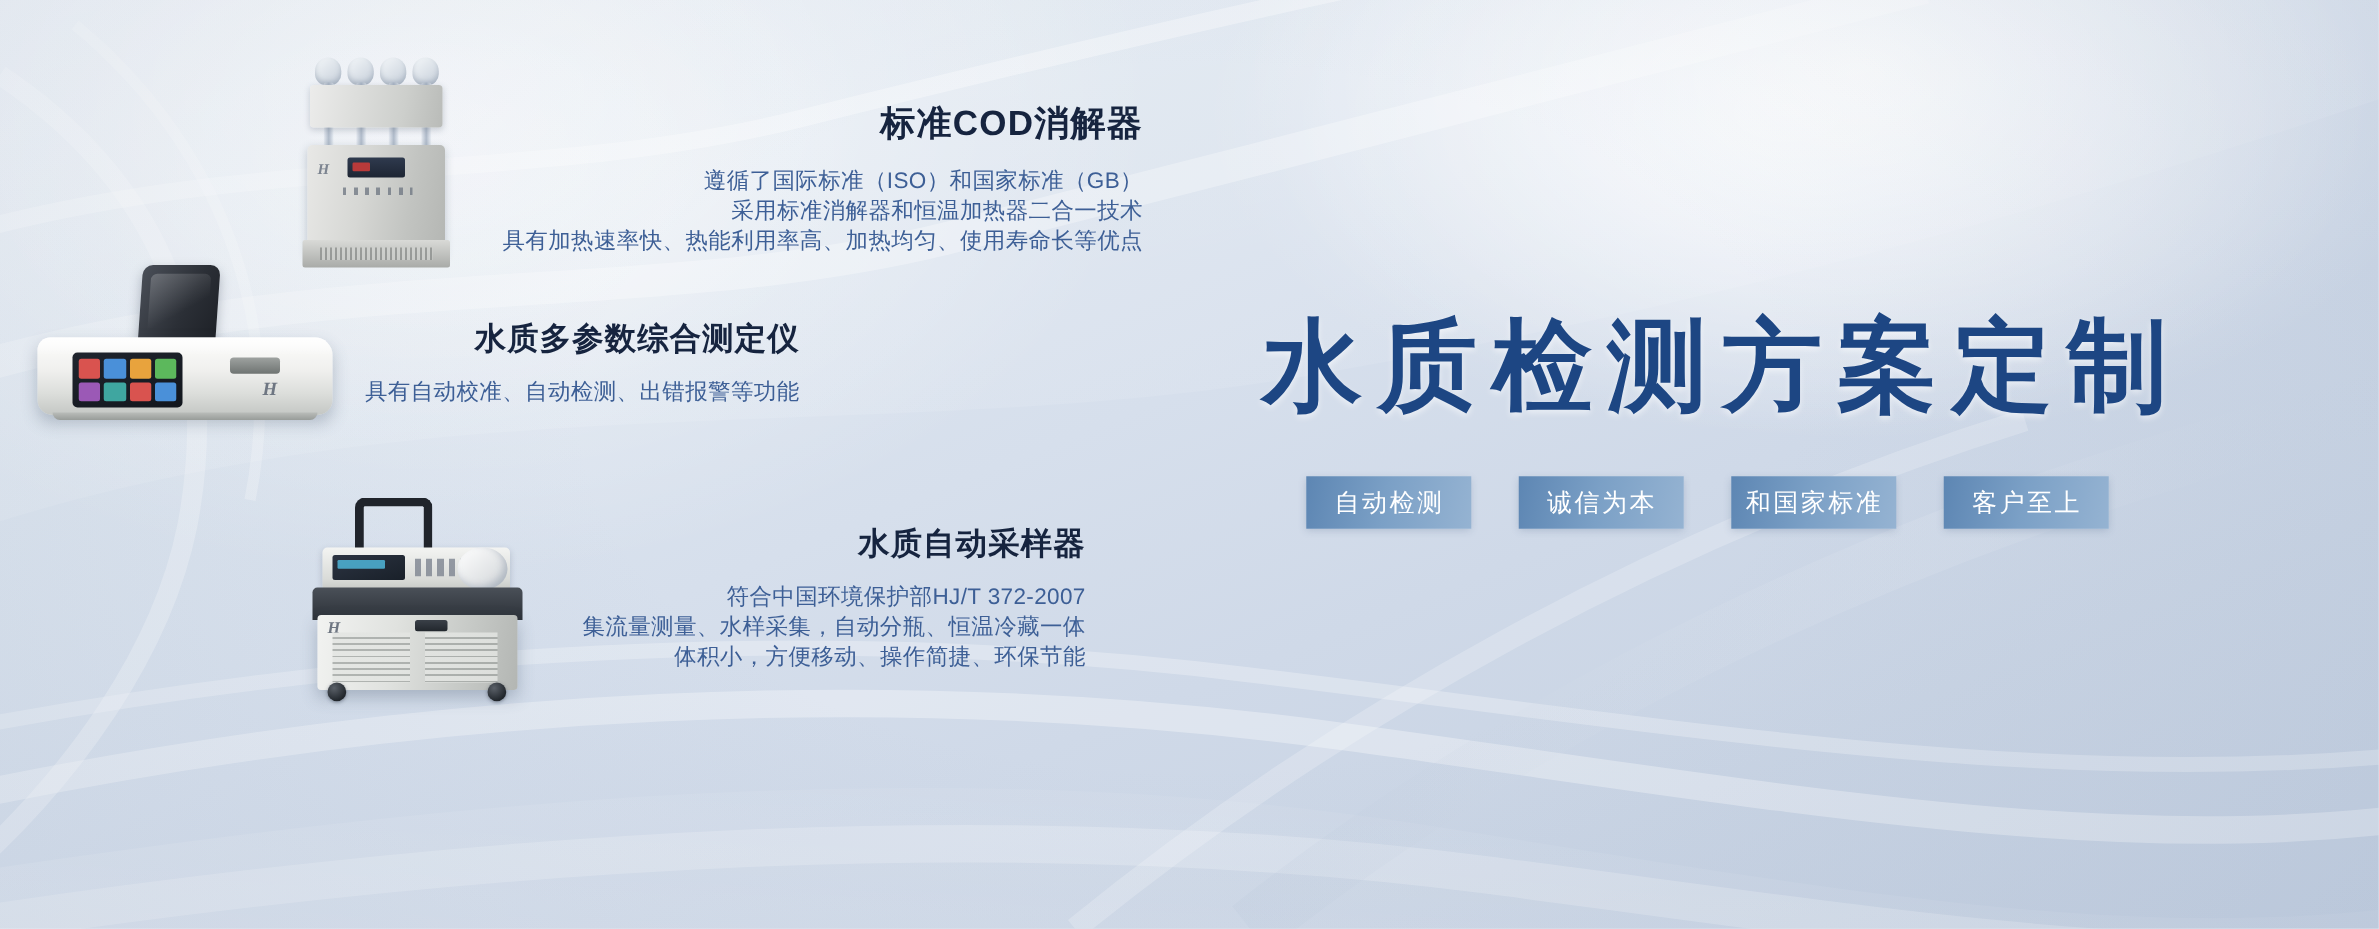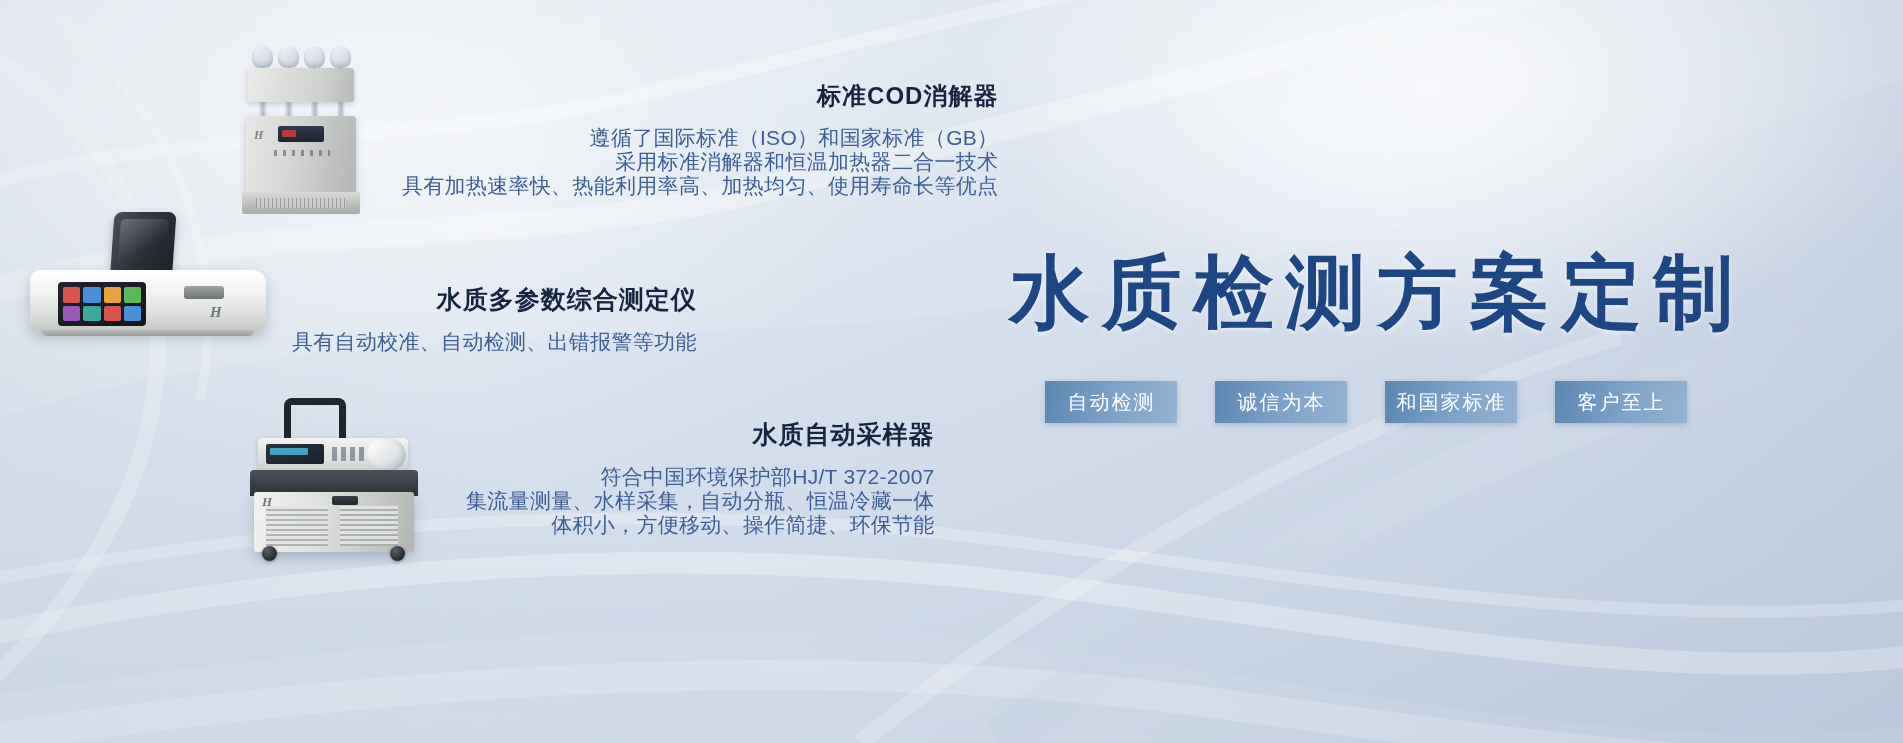--- a/index.html
+++ b/index.html
@@ -35,34 +35,34 @@
   .ptext { text-align:right; }
   .ptitle {
     font-weight:bold;
     color:#16243f;
     letter-spacing:1px;
     white-space:nowrap;
   }
   .plines { margin-top:14px; }
   .pline {
     color:#3d5f96;
-    font-size:21px;
+    font-size:18px;
     line-height:24px;
     white-space:nowrap;
     letter-spacing:.3px;
   }
 
   
   #prod1 { left:234px; top:40px; }
-  #prod1 .ptitle { font-size:24px; }
+  #prod1 .ptitle { font-size:28px; }
   #prod1 .ptext { margin-left:28px; margin-top:40px; }
 
   
   #prod2 { left:24px; top:212px; }
-  #prod2 .ptitle { font-size:25px;margin-top:29px; }
+  #prod2 .ptitle { font-size:25px; }
   #prod2 .ptext { margin-left:18px; margin-top:42px; }
 
   
   #prod3 { left:240px; top:398px; }
   #prod3 .ptitle { font-size:25px; }
   #prod3 .ptext { margin-left:26px; margin-top:20px; }
 
   
   .photo { position:relative; flex:0 0 auto; }
 

